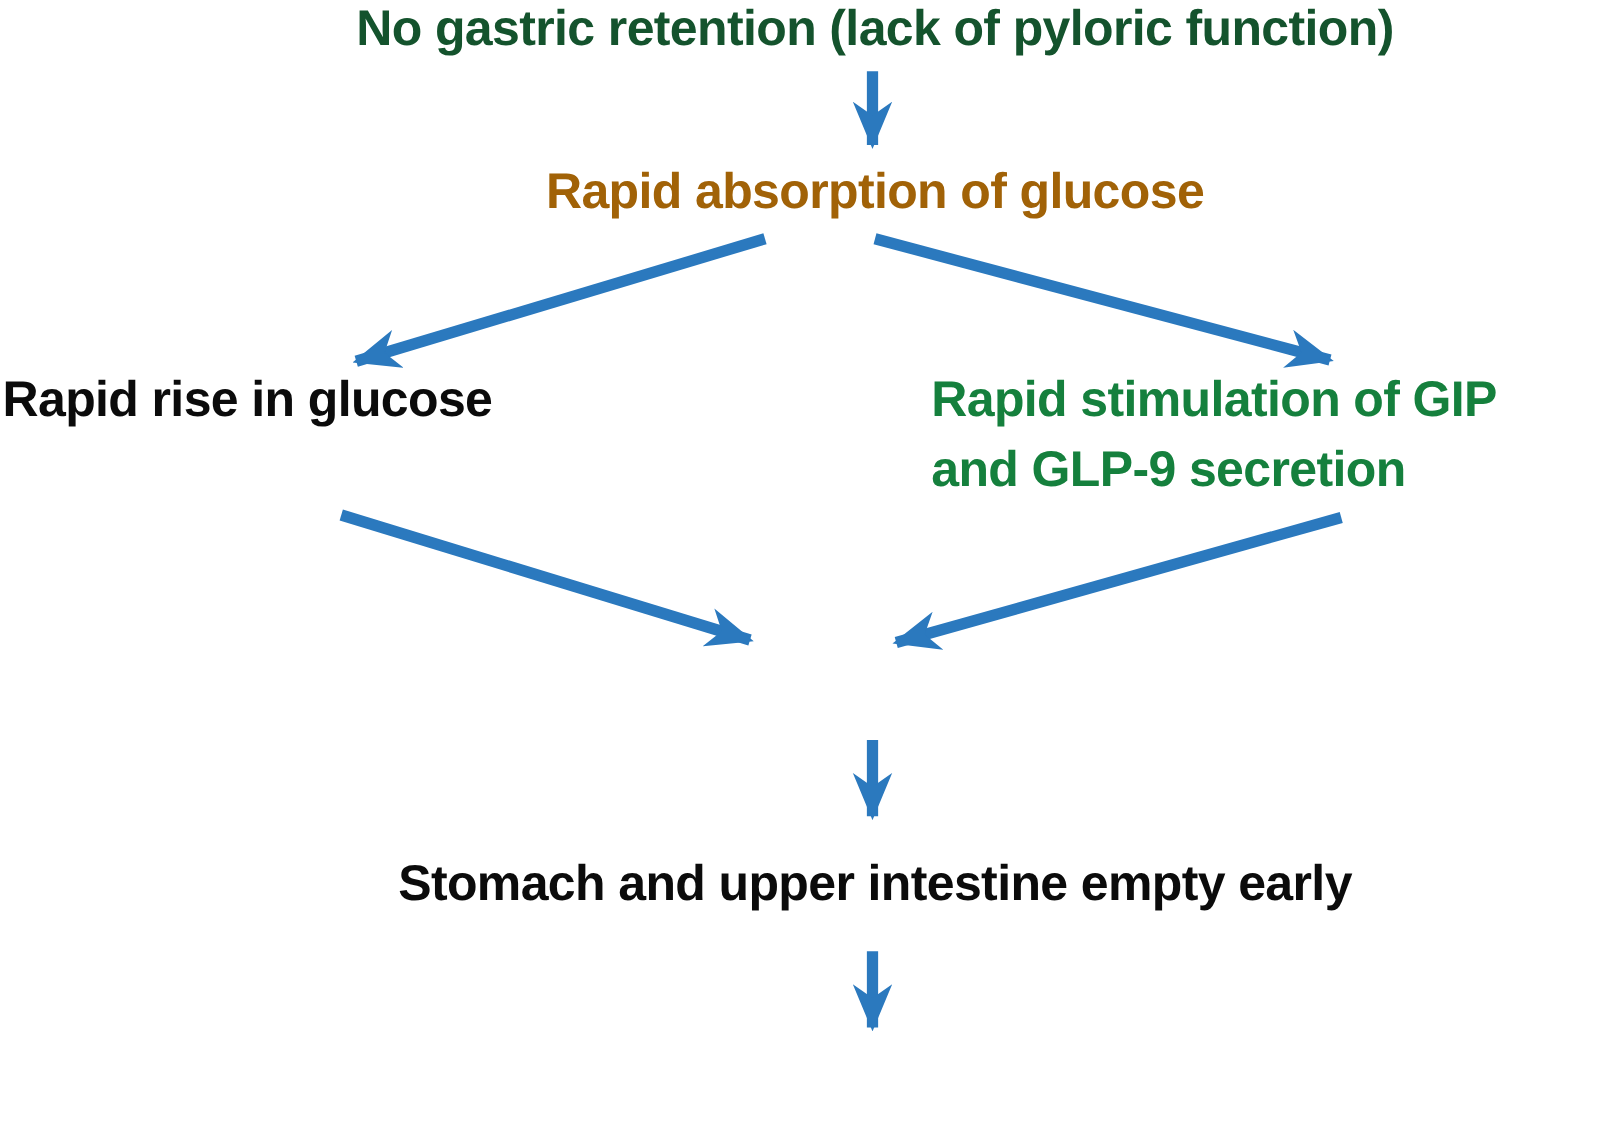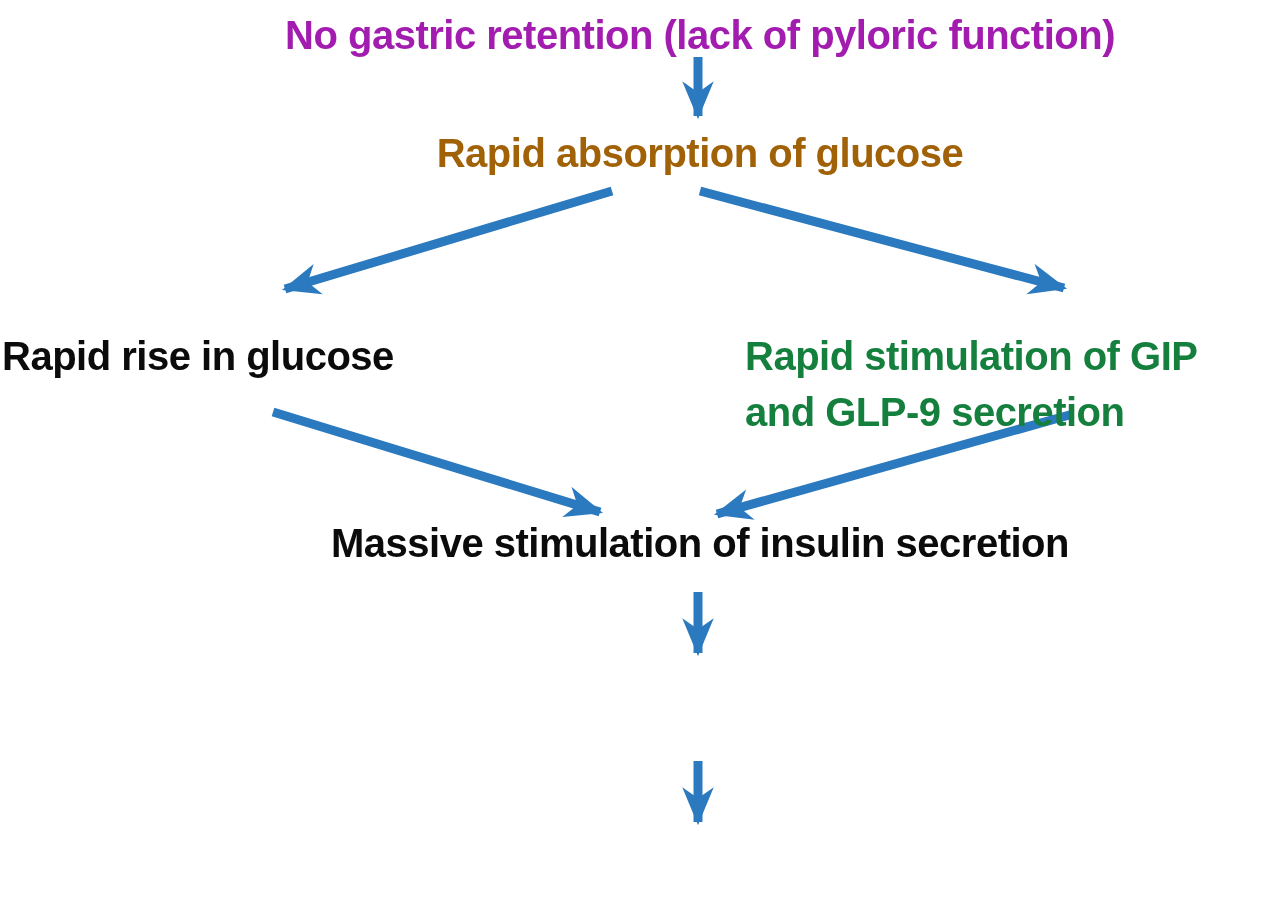--- a/index.html
+++ b/index.html
@@ -14,21 +14,21 @@
     position:absolute;
     font-weight:bold;
     font-size:40px;
     line-height:1.18;
     letter-spacing:-0.5px;
     color:#0b0b0b;
     white-space:nowrap;
   }
   .centered{left:120px;right:0;text-align:center;}
   .leftalign{text-align:left;}
-  .twoline{line-height:56px;margin-top:36px;}
+  .twoline{line-height:56px;}
   #arrow-layer{
     position:absolute;left:0;top:0;width:1280px;height:903px;
     pointer-events:none;
   }
   .arrow-line{
     stroke:var(--arrow-color,#2B79BE);
     stroke-width:9;
     fill:none;
   }
   .arrow-head{
@@ -48,30 +48,30 @@
     </defs>
     <line class="arrow-line" x1="698" y1="57" x2="698" y2="116" marker-end="url(#barb)"></line>
     <line class="arrow-line" x1="612" y1="191" x2="285" y2="289" marker-end="url(#barb)"></line>
     <line class="arrow-line" x1="700" y1="191" x2="1064" y2="288" marker-end="url(#barb)"></line>
     <line class="arrow-line" x1="273" y1="412" x2="600" y2="512" marker-end="url(#barb)"></line>
     <line class="arrow-line" x1="1073" y1="414" x2="717" y2="514" marker-end="url(#barb)"></line>
     <line class="arrow-line" x1="698" y1="592" x2="698" y2="653" marker-end="url(#barb)"></line>
     <line class="arrow-line" x1="698" y1="761" x2="698" y2="822" marker-end="url(#barb)"></line>
   </svg>
 
-  <div class="node centered" style="top: 12px; color: #a21caf;">No gastric retention (lack of pyloric function)</div>
+  <div class="node centered" style="top: 0px; color: #14532d;">No gastric retention (lack of pyloric function)</div>
 
   <div class="node centered" style="top: 130px; color: #a16207;">Rapid absorption of glucose</div>
 
   <div class="node leftalign twoline" style="left: 2px; top: 292px; color: rgb(11, 11, 11);">
     <div>Rapid rise in glucose</div>
   </div>
 
   <div class="node leftalign twoline" style="left: 745px; top: 292px; color: #15803d;">
     <div>Rapid stimulation of GIP</div>
     <div>and GLP-9 secretion</div>
   </div>
 
-  <div class="node centered" style="top: 520px; color: rgb(11, 11, 11);">Massive stimulation of insulin secretion</div>
 
+  <div class="node centered" style="top: 684px; color: rgb(11, 11, 11);">Stomach and upper intestine empty early</div>
 
 
 </div>
 
 </body></html>

